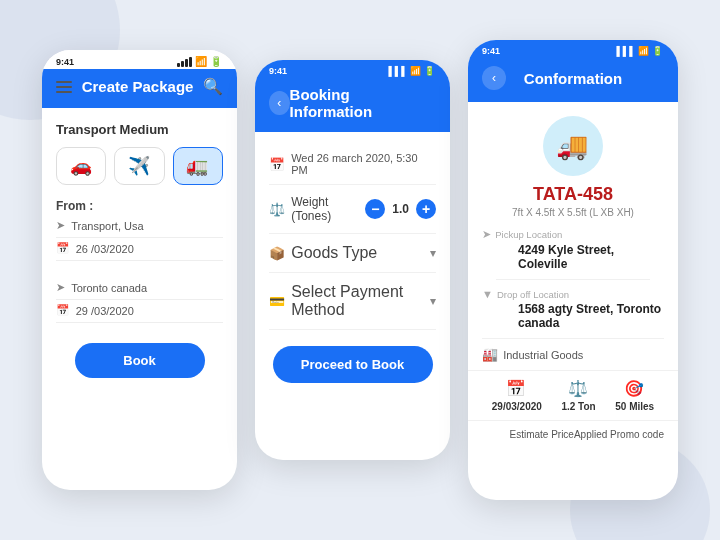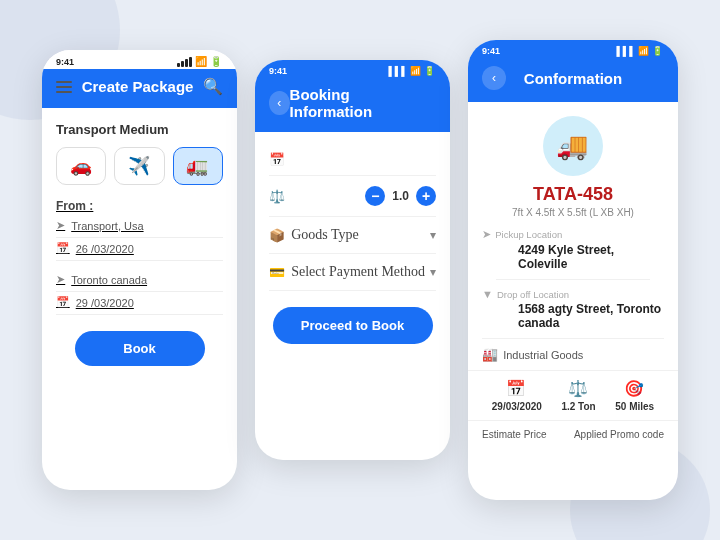--- a/index.html
+++ b/index.html
@@ -95,21 +95,21 @@
       width: 52px; height: 38px;
       border: 1.5px solid #ddd;
       border-radius: 10px;
       display: flex; align-items: center; justify-content: center;
       font-size: 18px;
       cursor: pointer;
       background: #fff;
     }
     .transport-btn.active { background: #d0e8ff; border-color: #1a6ff5; }
 
-    .field-group { margin-bottom: 12px; text-decoration: underline; }
+    .field-group { margin-bottom: 20px; }
     .field-label { font-size: 12px; font-weight: 600; color: #444; margin-bottom: 6px; }
     .field-row {
       display: flex; align-items: center; gap: 6px;
       padding-bottom: 5px;
       border-bottom: 1px solid #eee;
       margin-bottom: 4px;
     }
     .field-icon { font-size: 11px; color: #888; }
     .field-value { font-size: 11px; color: #555; }
 
@@ -160,21 +160,21 @@
     }
     .weight-val { font-size: 12px; font-weight: 600; color: #333; margin: 0 3px; }
 
     .select-row {
       display: flex; align-items: center; justify-content: space-between;
       padding: 10px 0;
       border-bottom: 1px solid #f0f0f0;
     }
     .select-row-left { display: flex; align-items: center; gap: 6px; }
     .select-icon { font-size: 13px; color: #888; }
-    .select-label { font-size: 14px; color: #444; font-family: Liberation Serif, serif; }
+    .select-label { font-size: 16px; color: #444; }
     .chevron { font-size: 12px; color: #888; }
 
     .proceed-btn {
       background: #1a6ff5;
       color: #ffffff;
       border: none;
       border-radius: 22px;
       padding: 11px;
       font-size: 13px;
       font-weight: 600;
@@ -225,21 +225,21 @@
       border-top: 1px solid #f0f0f0;
       justify-content: space-around;
     }
     .stat-item {
       display: flex; flex-direction: column; align-items: center; gap: 3px;
     }
     .stat-icon { font-size: 16px; color: #888; }
     .stat-value { font-size: 10px; font-weight: 600; color: #333; }
 
     .bottom-row {
-      display: flex; justify-content: space-between;
+      display: flex; justify-content: flex-end;
       padding: 8px 14px 0;
       border-top: 1px solid #f0f0f0;
     }
     .bottom-action {
       font-size: 10px; color: #555;
       display: flex; align-items: center; gap: 4px;
       cursor: pointer;
     }
 
     
@@ -317,25 +317,27 @@
     </div>
   </div>
   <div class="header">
     <div class="back-btn">‹</div>
     <span class="header-title">Booking Information</span>
     <span style="width:24px;"></span>
   </div>
   <div class="content">
     <div class="date-row">
       <span class="date-icon">📅</span>
+      <span>Wed 26 march 2020,  5:30 PM</span>
     </div>
 
     <div class="weight-row">
       <div style="display:flex;align-items:center;gap:6px;">
         <span style="font-size:13px;color:#888;">⚖️</span>
+        <span class="weight-label">Weight (Tones)</span>
       </div>
       <div class="weight-control">
         <div class="weight-minus">−</div>
         <span class="weight-val">1.0</span>
         <div class="weight-plus">+</div>
       </div>
     </div>
 
     <div class="select-row">
       <div class="select-row-left">

